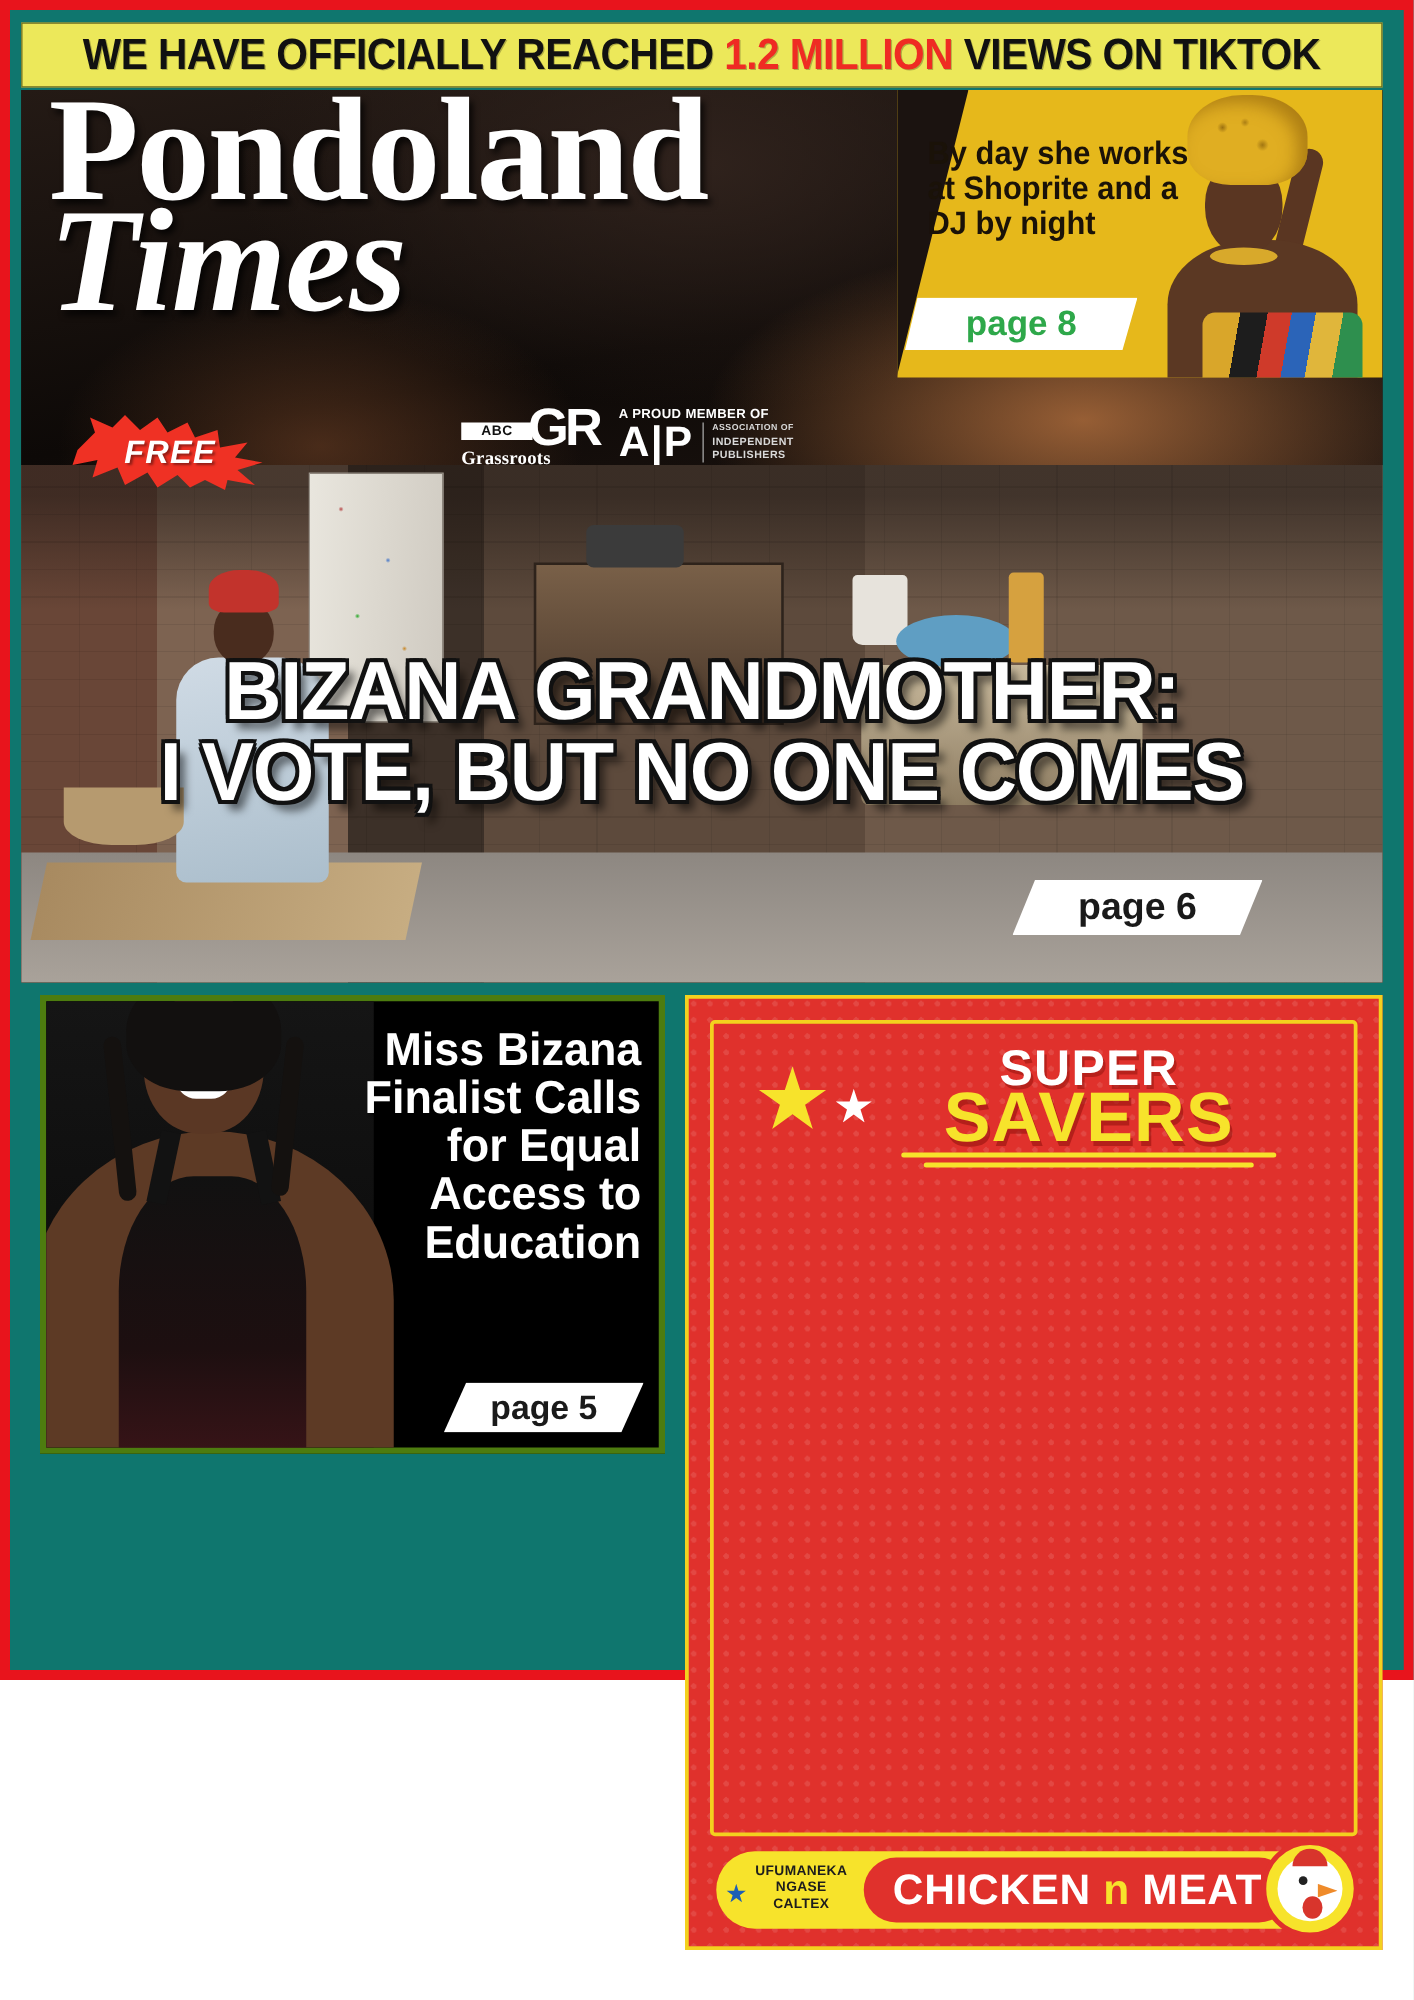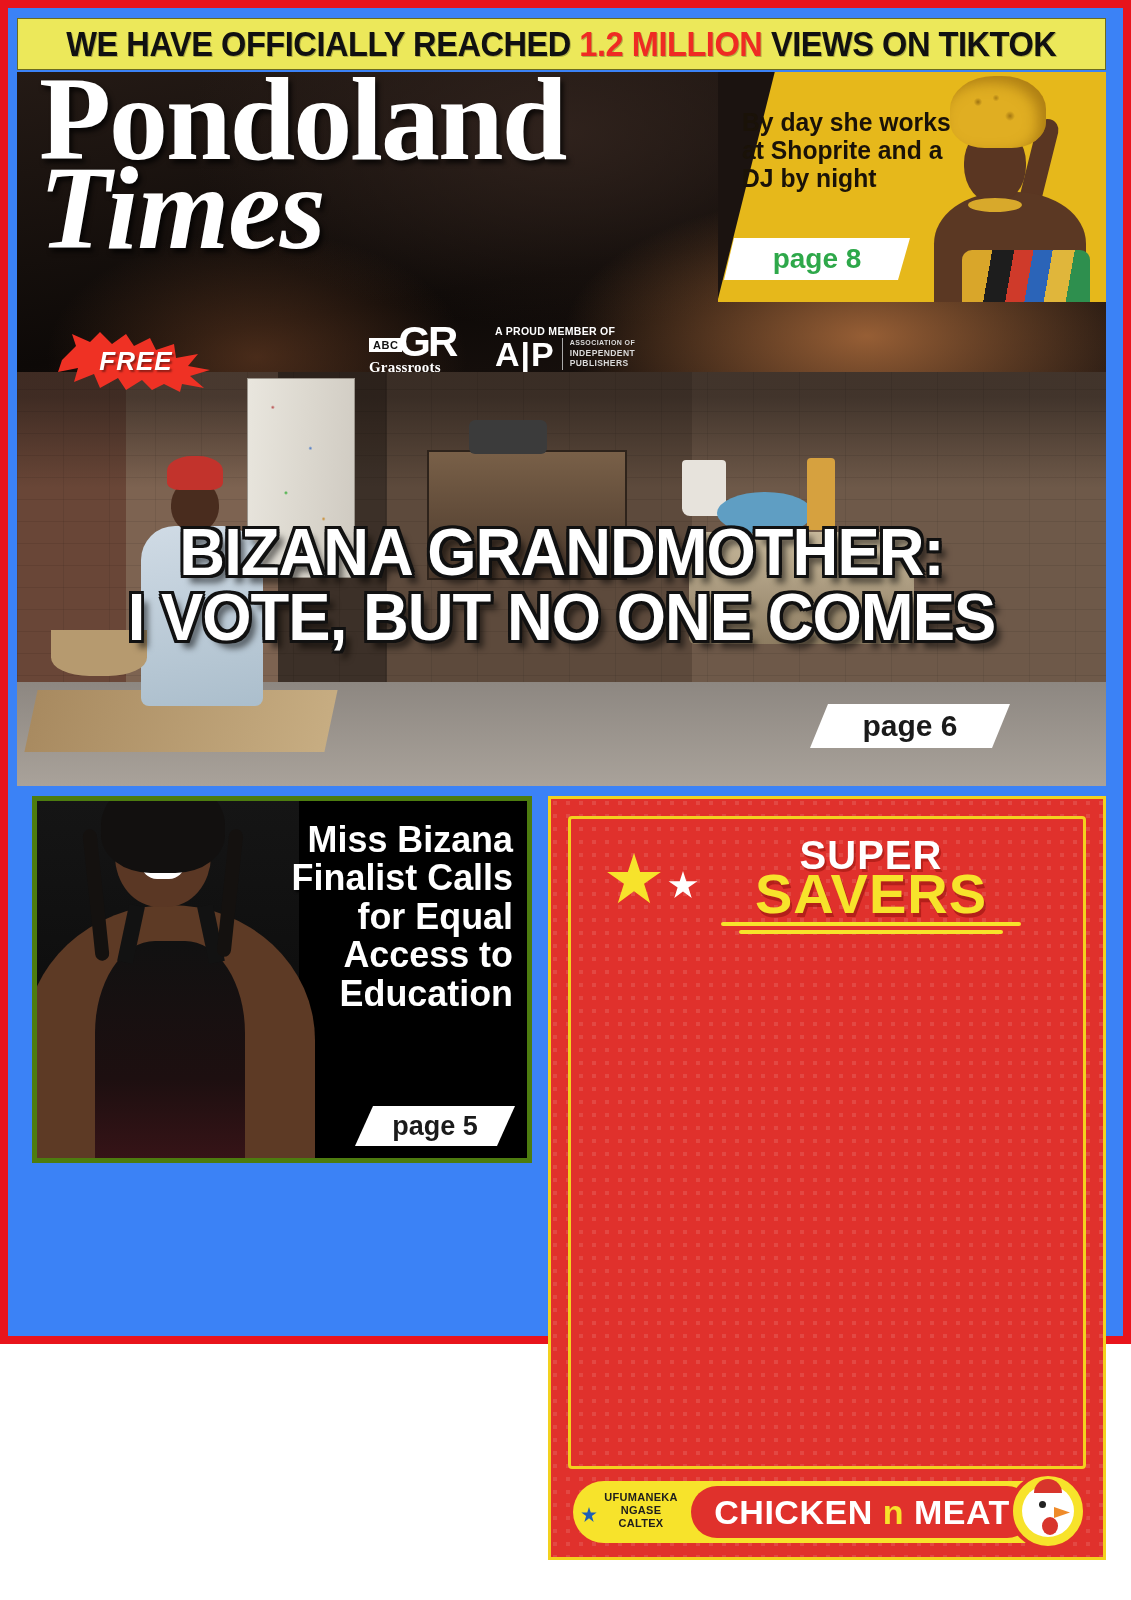--- a/index.html
+++ b/index.html
@@ -5,21 +5,21 @@
   * { box-sizing: border-box; margin: 0; padding: 0; }
   html, body {
     width: 1131px; height: 1600px;
     background: #ffffff;
     font-family: "Liberation Sans", sans-serif;
     overflow: hidden;
   }
   .page {
     position: relative;
     width: 1131px; height: 1344px;
-    background: #3b82f6;
+    background: #0f766e;
     border: 8px solid #e8141c;
     padding: 0;
   }
 
   
   .tiktok-banner {
     position: absolute; left: 9px; top: 10px; width: 1089px; height: 52px;
     background: #ece85a; border: 1px solid #6b6b20;
     display: flex; align-items: center; justify-content: center;
     overflow: hidden;
@@ -66,21 +66,21 @@
     font-family: "Liberation Sans", sans-serif; font-weight: 700; font-style: italic;
     font-size: 26px; color: #fff; letter-spacing: 1px;
     text-shadow: 2px 2px 2px rgba(0,0,0,.4);
   }
 
   
   .badge-gr { position: absolute; left: 352px; top: 253px; width: 110px; }
   .badge-gr .row1 { display: flex; align-items: flex-end; }
   .badge-gr .abc {
     background: #fff; color: #111; font-weight: 700; font-size: 11px;
-    padding: 1px 4px; letter-spacing: .5px; margin-right: -4px; margin-bottom: 7px; text-align: right;
+    padding: 1px 16px; letter-spacing: .5px; margin-right: -4px; margin-bottom: 7px; text-align: right;
   }
   .badge-gr .gr {
     font-family: "Liberation Sans", sans-serif; font-weight: 700; font-size: 42px;
     color: #fff; line-height: .8; letter-spacing: -3px;
   }
   .badge-gr .gr-sub {
     color: #fff; font-weight: 700; font-size: 15px; letter-spacing: .2px; margin-top: 0px;
     font-family: "Liberation Serif", serif;
   }
 

